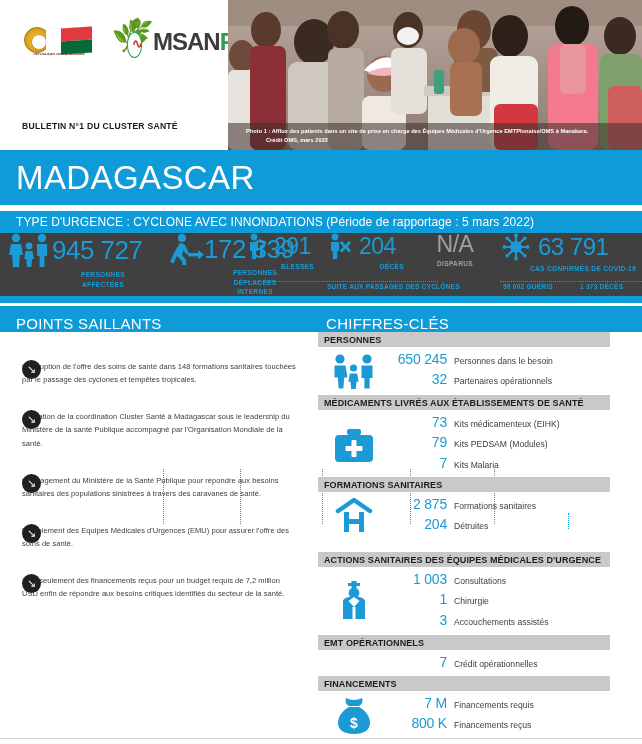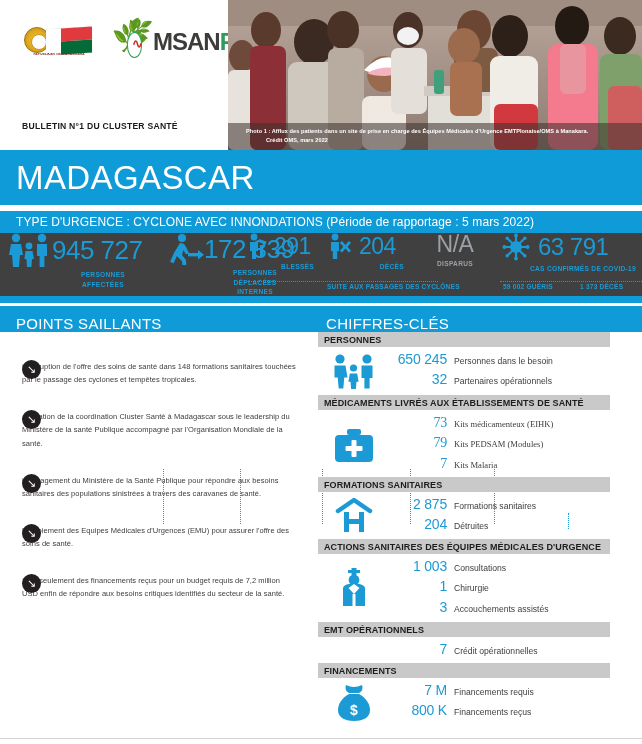--- a/index.html
+++ b/index.html
@@ -424,21 +424,21 @@
       </div>
       <div class="kv">
         <div class="v">32</div>
         <div class="k">Partenaires opérationnels</div>
       </div>
     </div>
 
     <div class="sec-head">
       <span>MÉDICAMENTS LIVRÉS AUX ÉTABLISSEMENTS DE SANTÉ</span>
     </div>
-    <div class="sec-body" style="height:67px;font-family:Liberation Serif, serif;">
+    <div class="sec-body" style="height:67px;">
       <div class="sec-icon" style="top:18px;">
         <svg width="44" height="36" viewBox="0 0 44 36">
           <g fill="#1b9ad6">
             <rect x="15" y="1" width="14" height="6" rx="2"></rect>
             <rect x="3" y="7" width="38" height="27" rx="4"></rect>
           </g>
           <g fill="#ffffff">
             <rect x="19.5" y="12" width="5" height="17" rx="1"></rect>
             <rect x="13.5" y="18" width="17" height="5" rx="1"></rect>
           </g>
@@ -454,21 +454,21 @@
       </div>
       <div class="kv">
         <div class="v">7</div>
         <div class="k">Kits Malaria</div>
       </div>
     </div>
 
     <div class="sec-head">
       <span>FORMATIONS SANITAIRES</span>
     </div>
-    <div class="sec-body" style="height:47px;">
+    <div class="sec-body" style="height:60px;">
       <div class="sec-icon" style="top:5px;">
         <svg width="44" height="36" viewBox="0 0 44 36">
           <path d="M6 14 L22 3 L38 14" fill="none" stroke="#1b9ad6" stroke-width="4.5" stroke-linecap="round" stroke-linejoin="round"></path>
           <g fill="#1b9ad6">
             <rect x="12" y="15" width="5" height="20"></rect>
               <rect x="27" y="15" width="5" height="20"></rect>
             <rect x="12" y="22" width="20" height="5"></rect>
           </g>
         </svg>
       </div>

